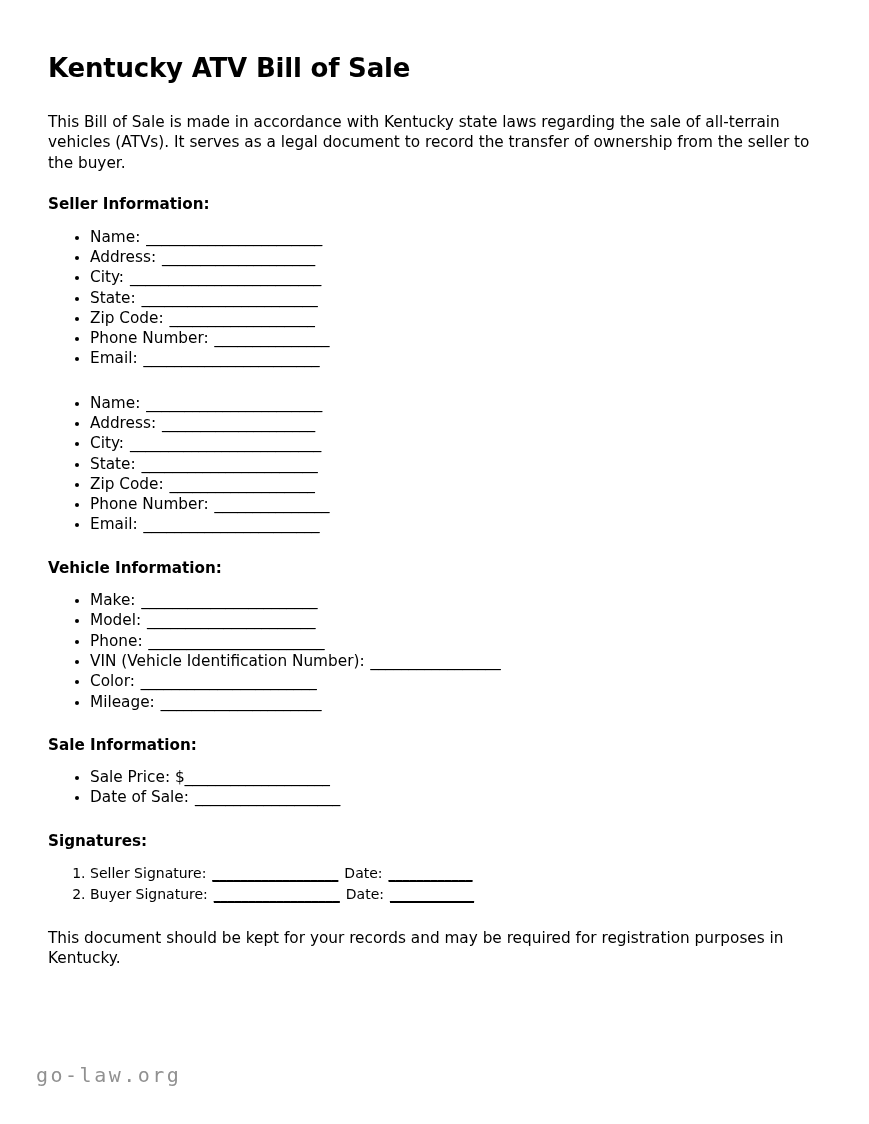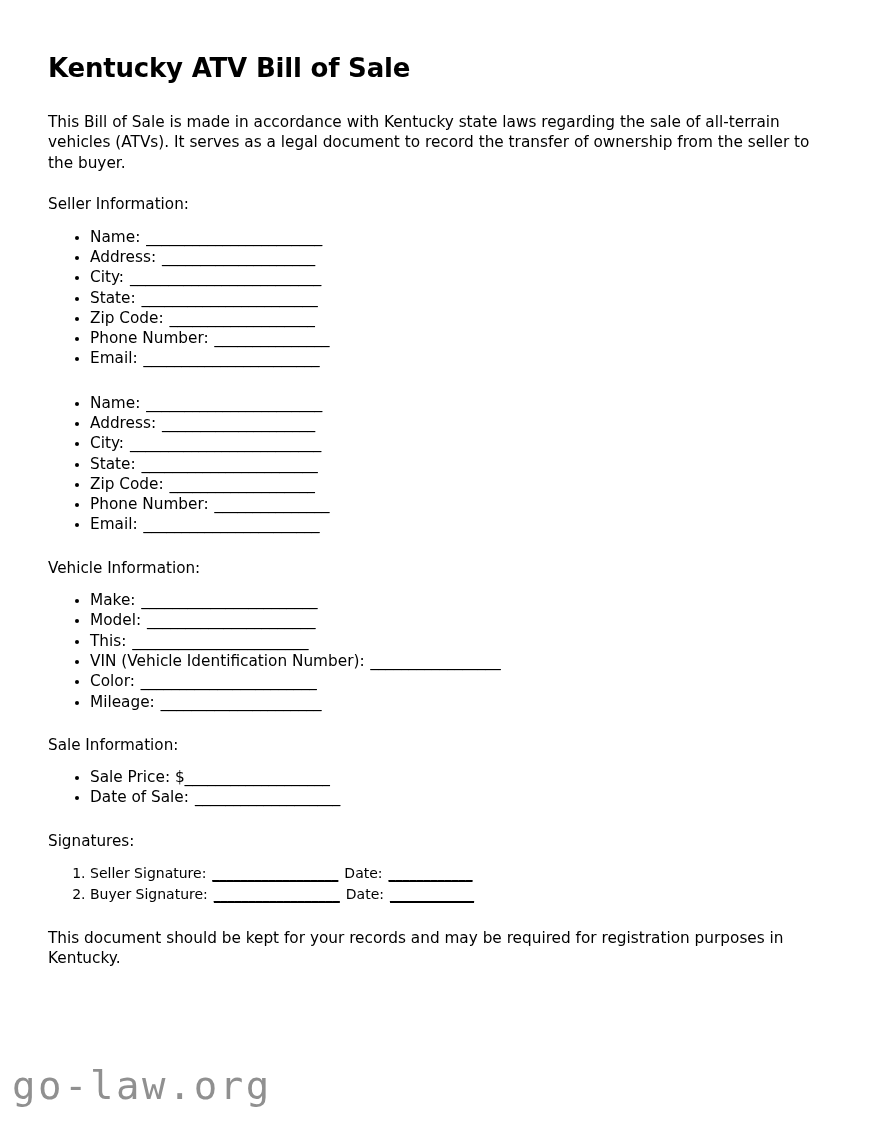--- a/index.html
+++ b/index.html
@@ -45,21 +45,21 @@
   p.para {
     font-size: 15.3px;
     line-height: 20.5px;
     margin: 0 0 22px 0;
     color: #000;
     width: 762px;
   }
 
   h2.section-title {
     font-size: 15.2px;
-    font-weight: normal;
+    font-weight: bold;
     margin: 0 0 13px 0;
     line-height: 1.2;
     color: #000;
   }
 
   ul.field-list {
     list-style: disc;
     margin: 0 0 24px 0;
     padding-left: 42px;
   }
@@ -95,24 +95,24 @@
     text-underline-offset: 3px;
     letter-spacing: 0px;
     white-space: pre;
     margin-top: 26px;
   }
 
   .spacer-sm { display: inline-block; width: 6px; }
 
   .watermark {
     position: absolute;
-    left: 12px;
+    left: 36px;
     top: 1063px;
     font-family: "DejaVu Sans Mono", monospace;
-    font-size: 39px;
+    font-size: 20px;
     letter-spacing: 2.5px;
     color: #7d7d7d;
     opacity: 0.85;
     white-space: nowrap;
     pointer-events: none;
   }
 
   .closing { margin-bottom: 0; }
 </style>
 </head>
@@ -143,21 +143,21 @@
         <li><span>State:</span><span class="spacer-sm"></span><span class="blank">_______________________</span></li>
         <li><span>Zip Code:</span><span class="spacer-sm"></span><span class="blank">___________________</span></li>
         <li><span>Phone Number:</span><span class="spacer-sm"></span><span class="blank">_______________</span></li>
         <li><span>Email:</span><span class="spacer-sm"></span><span class="blank">_______________________</span></li>
       </ul>
 
     <h2 class="section-title">Vehicle Information:</h2>
     <ul class="field-list" id="vehicle-list">
         <li><span>Make:</span><span class="spacer-sm"></span><span class="blank">_______________________</span></li>
         <li><span>Model:</span><span class="spacer-sm"></span><span class="blank">______________________</span></li>
-        <li><span>This:</span><span class="spacer-sm"></span><span class="blank">_______________________</span></li>
+        <li><span>Phone:</span><span class="spacer-sm"></span><span class="blank">_______________________</span></li>
         <li><span>VIN (Vehicle Identification Number):</span><span class="spacer-sm"></span><span class="blank">_________________</span></li>
         <li><span>Color:</span><span class="spacer-sm"></span><span class="blank">_______________________</span></li>
         <li><span>Mileage:</span><span class="spacer-sm"></span><span class="blank">_____________________</span></li>
       </ul>
 
     <h2 class="section-title">Sale Information:</h2>
     <ul class="field-list" id="sale-list">
         <li><span>Sale Price: $</span><span class="blank">___________________</span></li>
         <li><span>Date of Sale:</span><span class="spacer-sm"></span><span class="blank">___________________</span></li>
       </ul>

